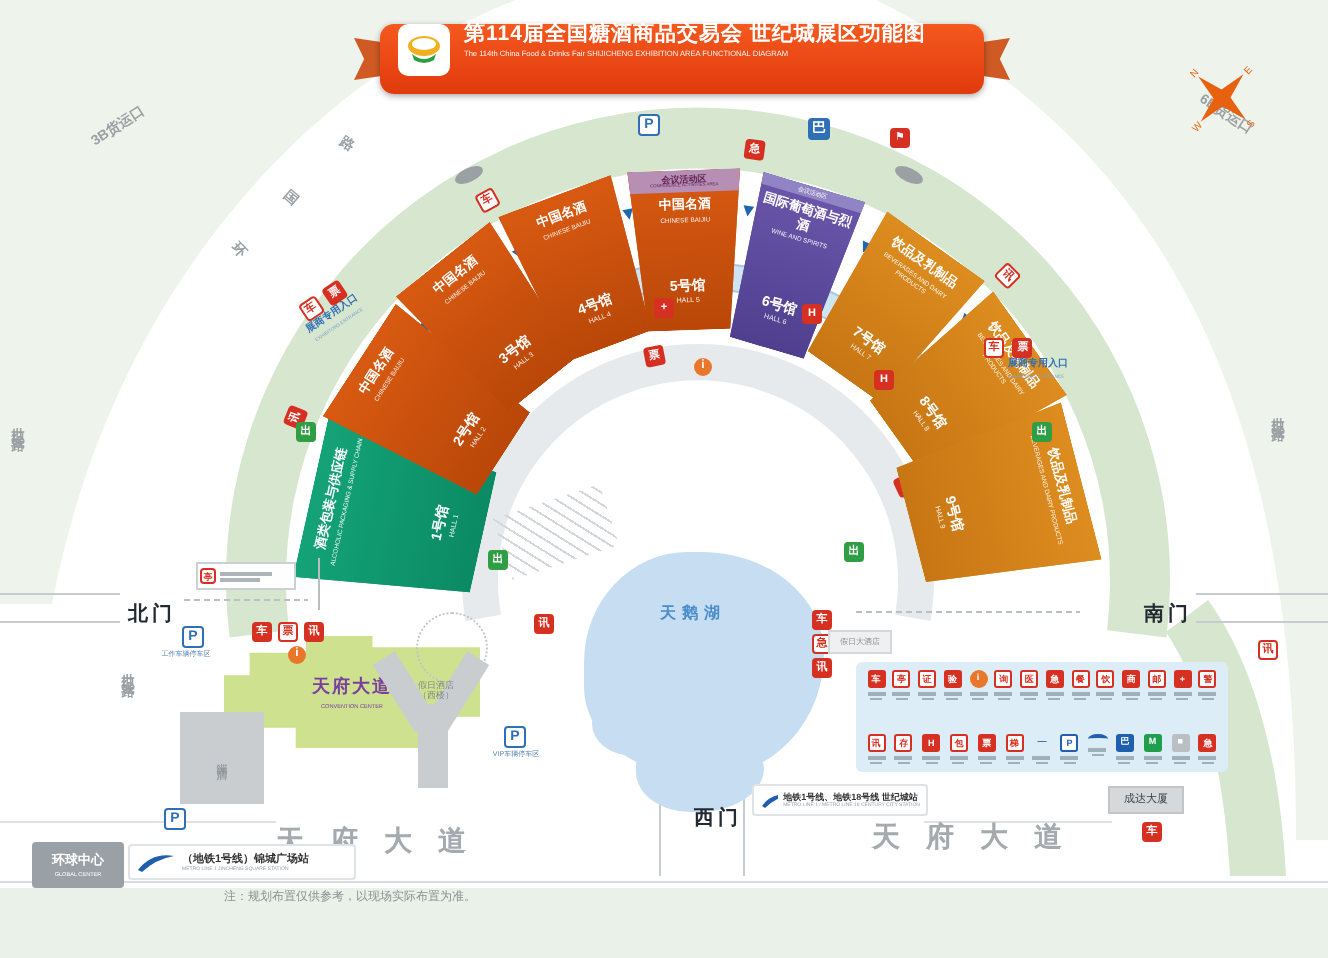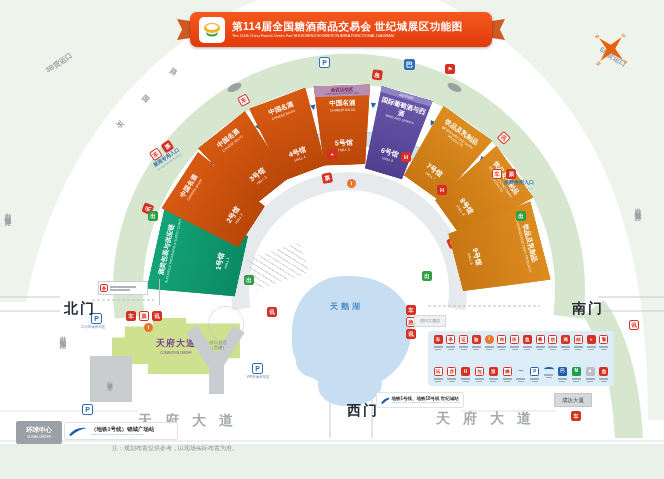--- a/index.html
+++ b/index.html
@@ -4,21 +4,21 @@
 <style>
   html,body{margin:0;padding:0;background:#fff;}
   .stage{position:relative;width:664px;height:479px;background:#fff;overflow:hidden;
          font-family:"Liberation Sans","DejaVu Sans",sans-serif;}
   .abs{position:absolute;}
   svg.bg{position:absolute;left:0;top:0;}
 
   
   .banner{position:absolute;left:190px;top:12px;width:302px;height:35px;z-index:60;
           background:linear-gradient(180deg,#f4591e,#e13a0c);border-radius:7px;
-          display:flex;align-items:center;gap:7px;padding:0 9px;box-sizing:border-box;
+          display:flex;gap:7px;padding:0 9px;box-sizing:border-box;
           box-shadow:0 1px 3px rgba(0,0,0,.35);}
   .wing{position:absolute;top:19px;width:17px;height:21px;background:#cf5a23;z-index:55;}
   .wing.l{left:177px;clip-path:polygon(0 0,100% 12%,100% 88%,0 100%,30% 50%);}
   .wing.r{left:488px;clip-path:polygon(100% 0,0 12%,0 88%,100% 100%,70% 50%);}
   .blogo{width:26px;height:26px;background:#fff;border-radius:5px;flex:0 0 auto;
          display:flex;align-items:center;justify-content:center;}
   .btxt{color:#fff;line-height:1.1;}
   .btxt .cn{font-size:10.5px;font-weight:bold;letter-spacing:.5px;white-space:nowrap;}
   .btxt .en{font-size:3.8px;opacity:.95;white-space:nowrap;margin-top:1px;}
 
@@ -53,21 +53,21 @@
        color:#fff;font-size:5.5px;line-height:9px;text-align:center;font-weight:bold;
        display:inline-block;box-sizing:border-box;}
   .bic{width:11px;height:11px;background:#fff;border:1px solid #2f6fb5;border-radius:2px;
        color:#2f6fb5;font-size:7px;line-height:9px;text-align:center;font-weight:bold;
        display:inline-block;box-sizing:border-box;}
   .bic.f{background:#2f6fb5;color:#fff;}
   .oc{width:9px;height:9px;background:#e8772b;border-radius:50%;color:#fff;font-size:6px;
       line-height:9px;text-align:center;font-weight:bold;display:inline-block;}
 
   
-  .gate{font-weight:bold;font-size:14px;color:#232a33;letter-spacing:2px;white-space:nowrap;}
+  .gate{font-weight:bold;font-size:10px;color:#232a33;letter-spacing:2px;white-space:nowrap;}
   .roadtxt{color:#9aa0a3;font-size:7px;font-weight:bold;white-space:nowrap;}
   .vroad{color:#9aa0a3;font-size:6.5px;font-weight:bold;writing-mode:vertical-rl;letter-spacing:2px;}
   .tianfu{color:#a4aaae;font-size:14px;font-weight:bold;letter-spacing:13px;white-space:nowrap;}
   .bluetag{color:#2f6fb5;font-weight:bold;font-size:5px;line-height:5.5px;white-space:nowrap;}
   .bluetag .te{display:block;font-weight:normal;font-size:2.4px;color:#7fa3c6;}
   .tiny{font-size:3.5px;color:#5b86b5;line-height:4px;text-align:center;}
   .note{font-size:6px;color:#8b9196;white-space:nowrap;}
   .mbar{height:2px;background:#aeb6bc;margin:1px 0;}
 
   

